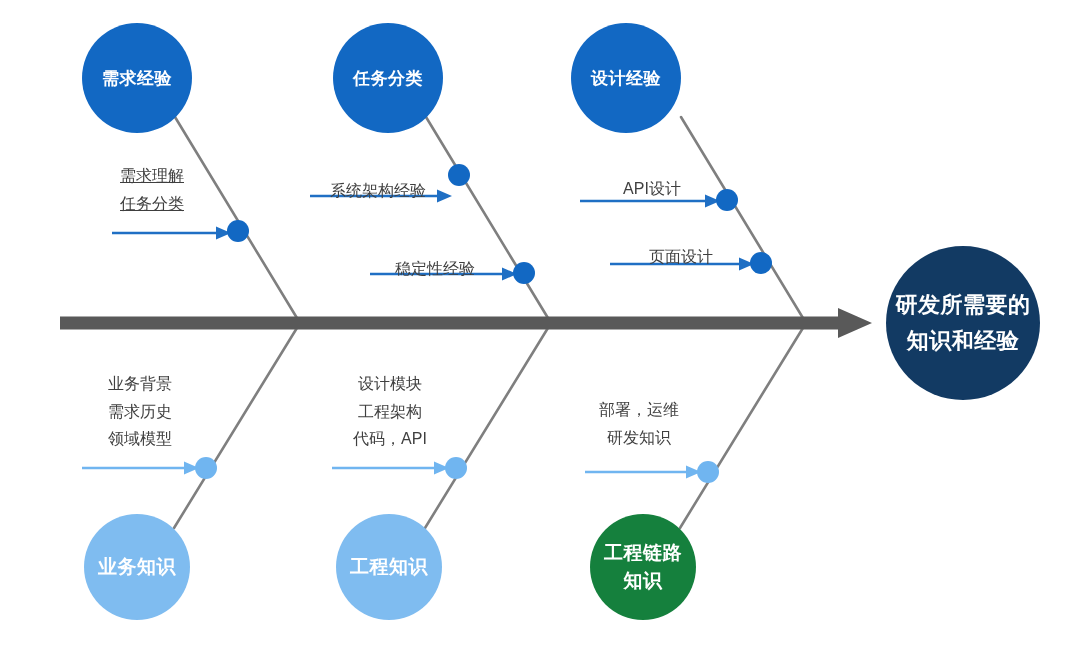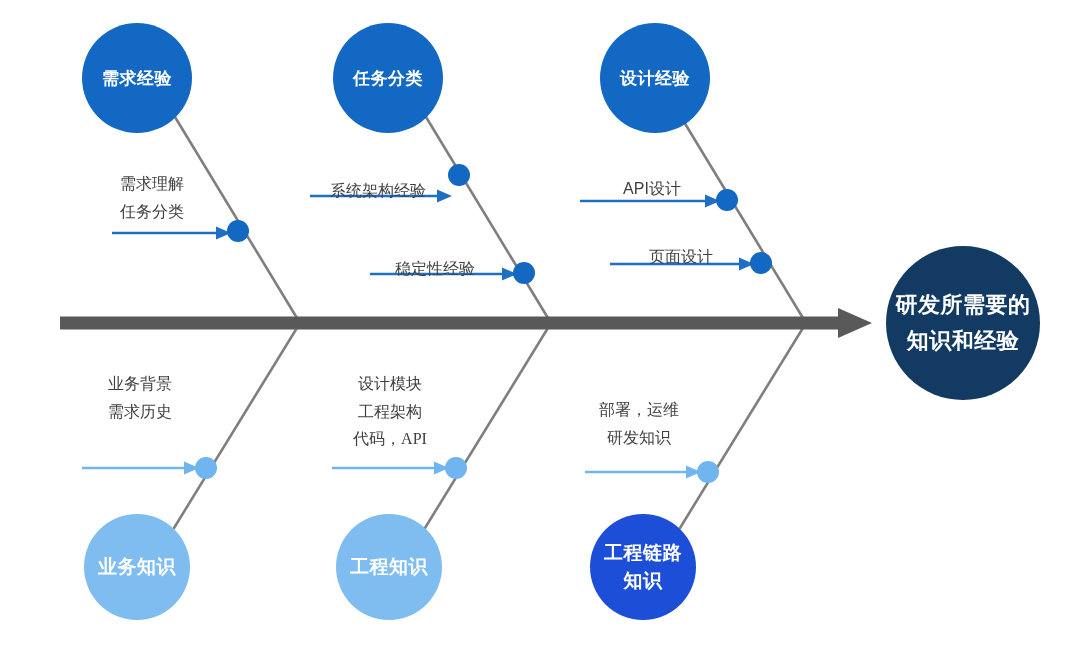--- a/index.html
+++ b/index.html
@@ -120,60 +120,61 @@
       </g>
   </svg>
 
   <div id="nodes-layer">
       <div class="node-circle cause-top" style="left: 82px; top: 23px; width: 110px; height: 110px; background: rgb(18, 104, 195);">
         <span class="line">需求经验</span>
       </div>
       <div class="node-circle cause-top" style="left: 333px; top: 23px; width: 110px; height: 110px; background: rgb(18, 104, 195);">
         <span class="line">任务分类</span>
       </div>
-      <div class="node-circle cause-top" style="left: 600px; top: 23px; width: 110px; height: 110px; background: rgb(18, 104, 195); justify-content: center;">
+      <div class="node-circle cause-top" style="left: 571px; top: 23px; width: 110px; height: 110px; background: rgb(18, 104, 195); justify-content: center;">
         <span class="line">设计经验</span>
       </div>
       <div class="node-circle cause-bottom" style="left: 84px; top: 514px; width: 106px; height: 106px; background: rgb(127, 188, 240); text-align: right;">
         <span class="line">业务知识</span>
       </div>
       <div class="node-circle cause-bottom" style="left: 336px; top: 514px; width: 106px; height: 106px; background: rgb(127, 188, 240); align-items: center;">
         <span class="line">工程知识</span>
       </div>
-      <div class="node-circle cause-bottom" style="left: 590px; top: 514px; width: 106px; height: 106px; background: #1d4ed8;">
+      <div class="node-circle cause-bottom" style="left: 590px; top: 514px; width: 106px; height: 106px; background: #15803d;">
         <span class="line">工程链路</span>
         <span class="line">知识</span>
       </div>
       <div class="node-circle effect-head" style="left: 886px; top: 246px; width: 154px; height: 154px; background: rgb(18, 58, 99);">
         <span class="line">研发所需要的</span>
         <span class="line">知识和经验</span>
       </div>
     </div>
   <div id="labels-layer">
-      <div class="label-block" style="left: 32px; top: 170px; width: 240px;">
+      <div class="label-block" style="left: 32px; top: 162px; width: 240px; text-decoration: underline;">
         <span class="line">需求理解</span>
         <span class="line">任务分类</span>
       </div>
       <div class="label-block" style="left: 258px; top: 177px; width: 240px;">
         <span class="line">系统架构经验</span>
       </div>
       <div class="label-block" style="left: 315px; top: 255px; width: 240px;">
         <span class="line">稳定性经验</span>
       </div>
       <div class="label-block" style="left: 532px; top: 175px; width: 240px;">
         <span class="line">API设计</span>
       </div>
       <div class="label-block" style="left: 561px; top: 243px; width: 240px;">
         <span class="line">页面设计</span>
       </div>
       <div class="label-block" style="left: 20px; top: 370px; width: 240px;">
         <span class="line">业务背景</span>
         <span class="line">需求历史</span>
+        <span class="line">领域模型</span>
       </div>
-      <div class="label-block" style="left: 270px; top: 370px; width: 240px; font-family: Liberation Serif, serif;">
+      <div class="label-block" style="left: 270px; top: 370px; width: 240px;">
         <span class="line">设计模块</span>
         <span class="line">工程架构</span>
         <span class="line">代码，API</span>
       </div>
       <div class="label-block" style="left: 519px; top: 396px; width: 240px;">
         <span class="line">部署，运维</span>
         <span class="line">研发知识</span>
       </div>
     </div>
 

